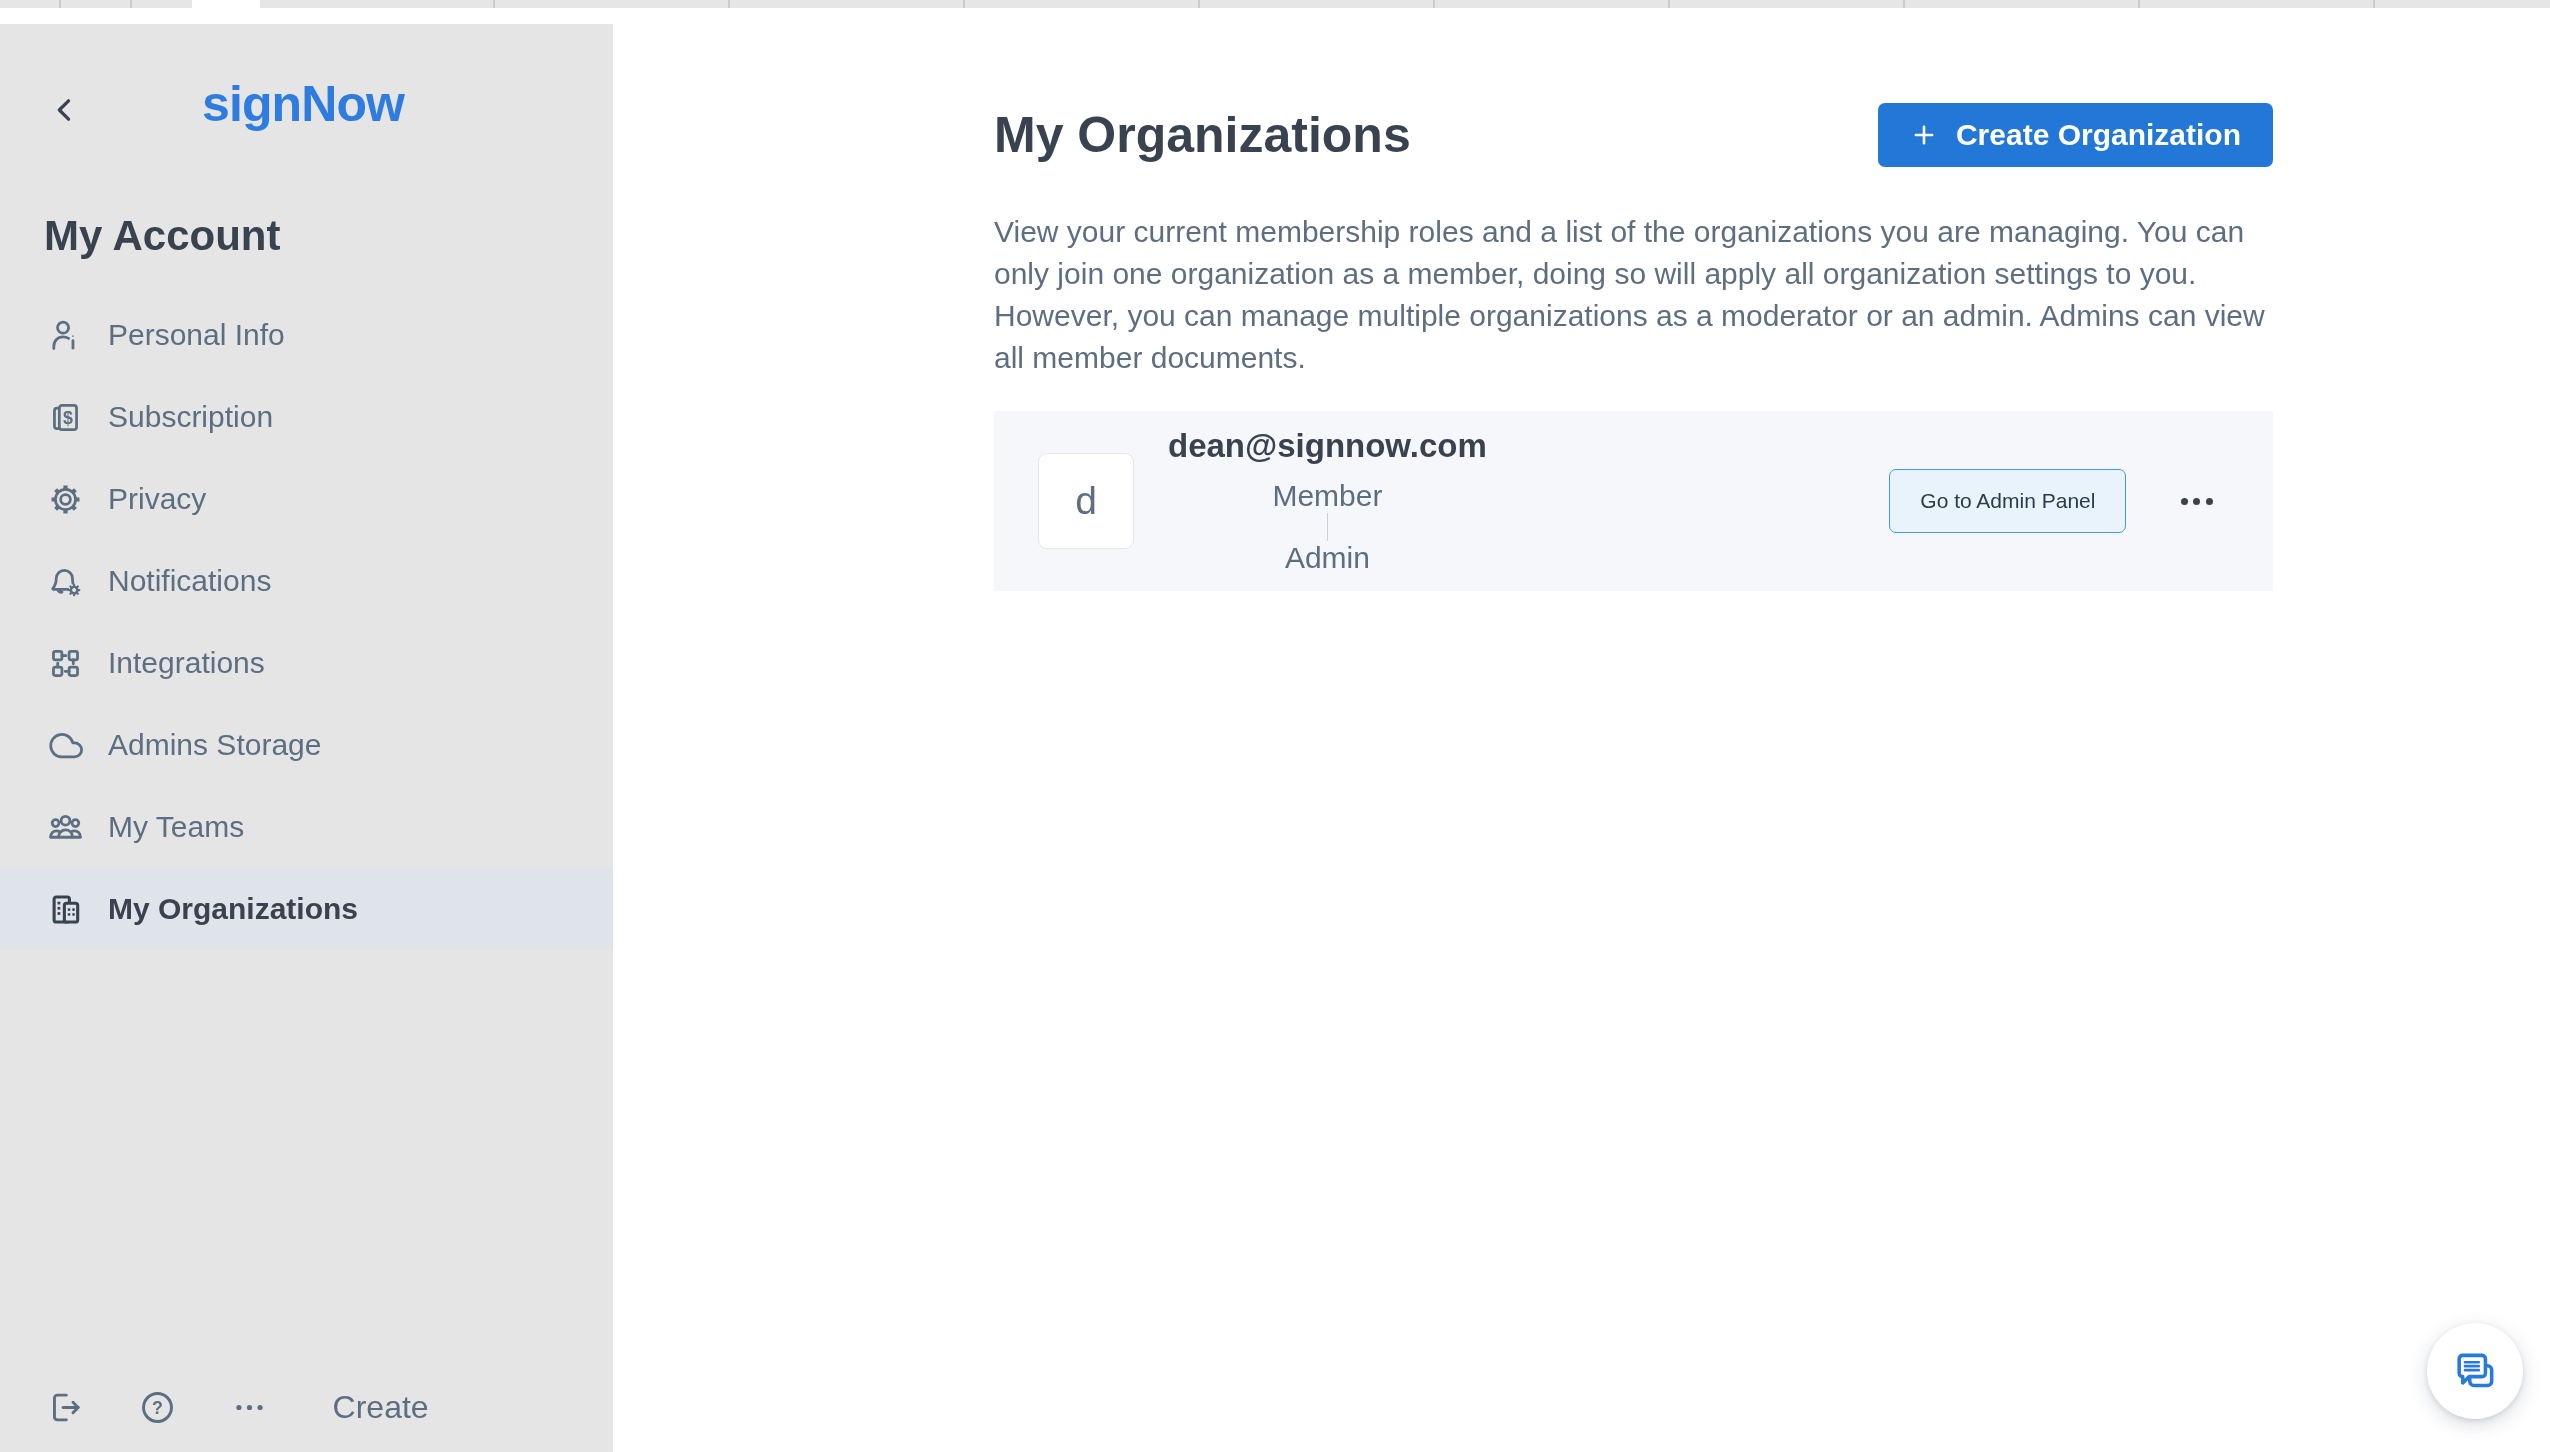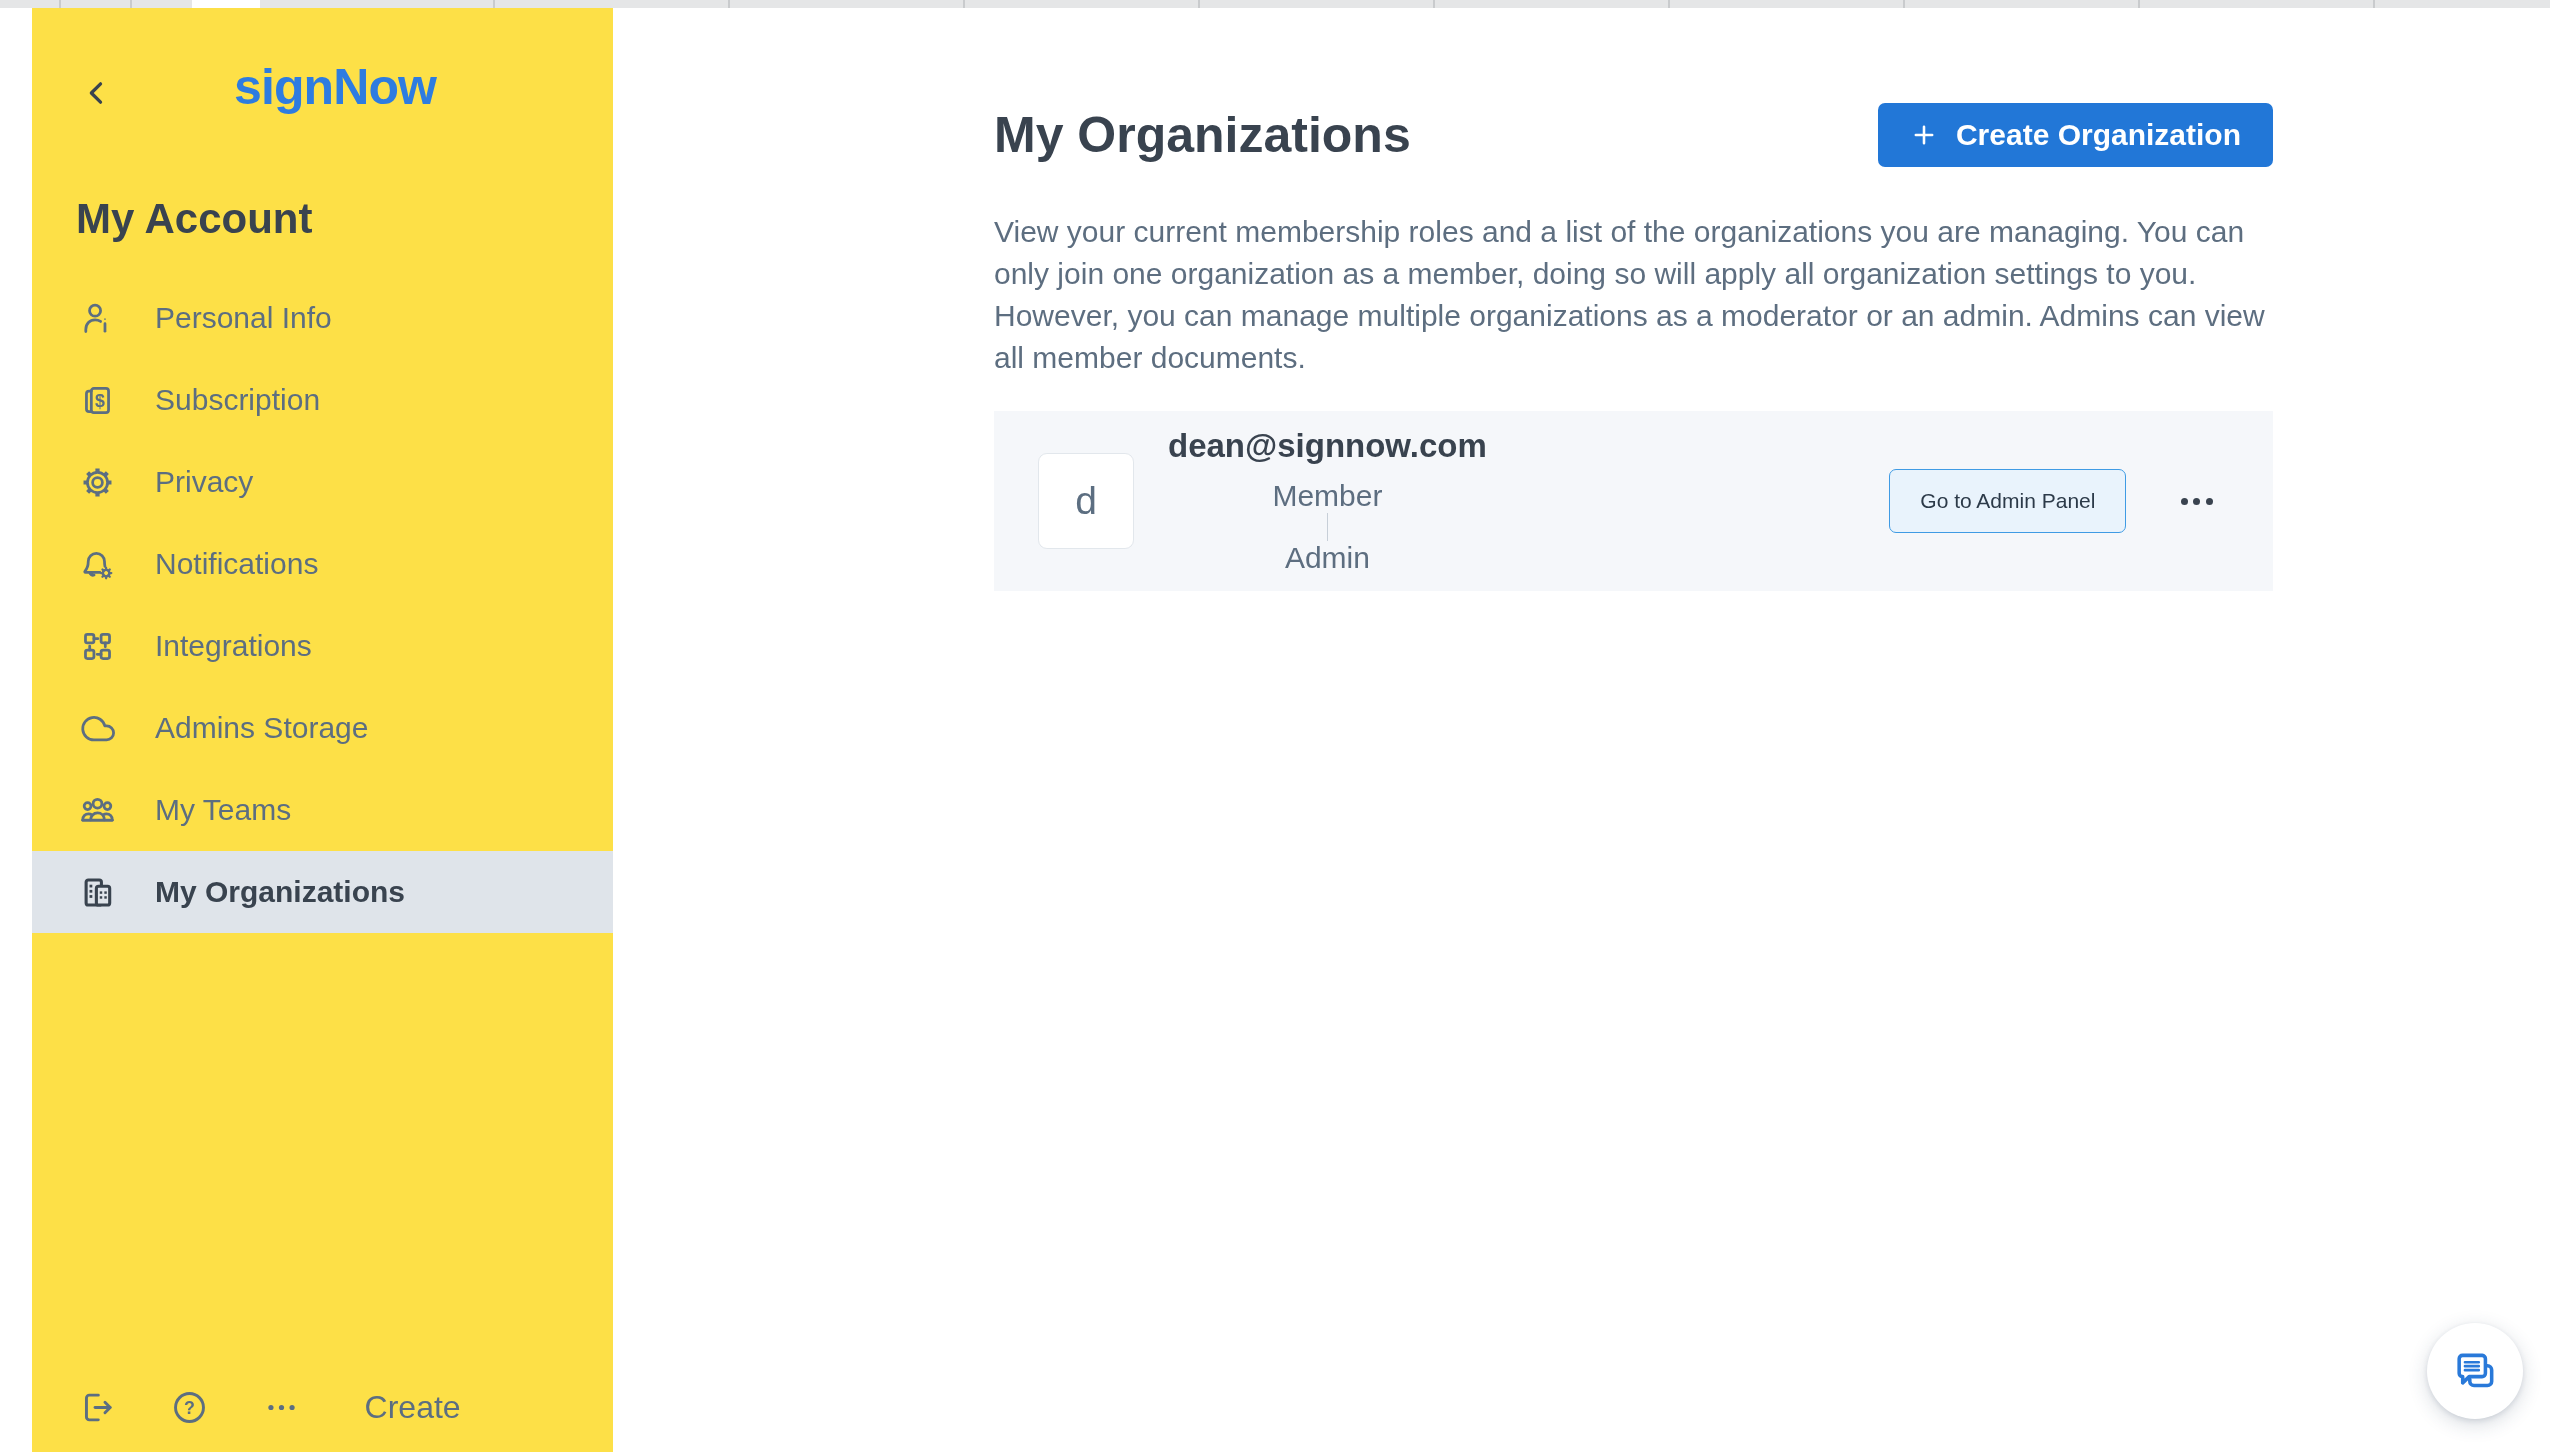--- a/index.html
+++ b/index.html
@@ -11,31 +11,31 @@
   .tabstrip { position:absolute; top:0; left:0; width:2550px; height:8px;
               background:#e5e6e7; z-index:50; }
   .tabstrip::before { content:""; position:absolute; inset:0;
               background-image:repeating-linear-gradient(90deg,transparent 0 233px,#c9cbcd 233px 235px);
               background-position:25px 0; }
   .tabstrip .seg { position:absolute; left:192px; width:68px; height:100%; background:#fff; z-index:2; }
   .tabstrip .dv1 { position:absolute; left:59px; width:1.8px; height:100%; background:#c9cbcd; }
   .tabstrip .dv2 { position:absolute; left:130px; width:1.8px; height:100%; background:#c9cbcd; }
 
   
-  .sidebar { position:absolute; top:7px; left:0; bottom:0; width:613px;
-             background:#fde047;margin-left:32px; }
+  .sidebar { position:absolute; top:24px; left:0; bottom:0; width:613px;
+             background:#e5e5e5; }
   .back-btn { position:absolute; top:64px; left:43px; width:43px; height:43px;
               display:flex; align-items:center; justify-content:center; cursor:pointer; }
   .logo { position:absolute; top:51px; left:202px; font-size:50px; font-weight:bold;
           color:#2e7ce0; letter-spacing:-0.9px; }
   .account-heading { position:absolute; top:188px; left:44px; font-size:42px;
           font-weight:bold; color:#39434f; }
   .menu { position:absolute; top:270px; left:0; width:100%; }
   .menu-item { height:82px; display:flex; align-items:center; padding-left:46px;
-               gap:38px; cursor:pointer; font-size:30px; color:#5c6e81; }
+               gap:23px; cursor:pointer; font-size:30px; color:#5c6e81; }
   .menu-item .mi-icon { width:39px; height:39px; flex:0 0 39px; display:flex; }
   .menu-item svg { width:39px; height:39px; stroke:#5c6e81; fill:none;
                    stroke-width:1.7; stroke-linecap:round; stroke-linejoin:round; }
   .menu-item.active { background:#dfe4ea; color:#39434f; font-weight:bold; }
   .menu-item.active svg { stroke:#39434f; stroke-width:1.9; }
 
   .side-footer { position:absolute; bottom:25px; left:46px; display:flex;
                  align-items:center; gap:53px; }
   .side-footer .sf-icon { width:39px; height:39px; display:flex; cursor:pointer; }
   .side-footer svg { width:39px; height:39px; stroke:#5c6e81; fill:none;

